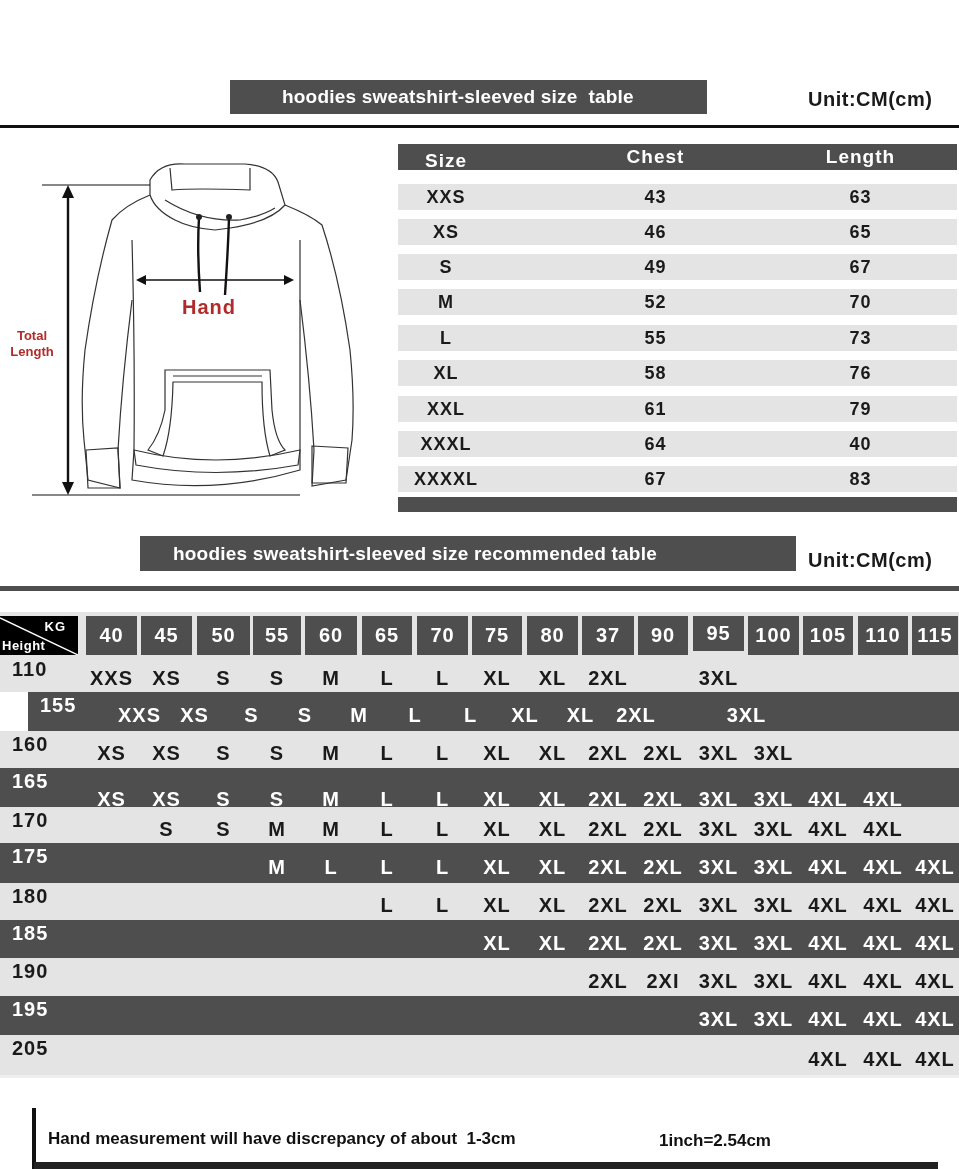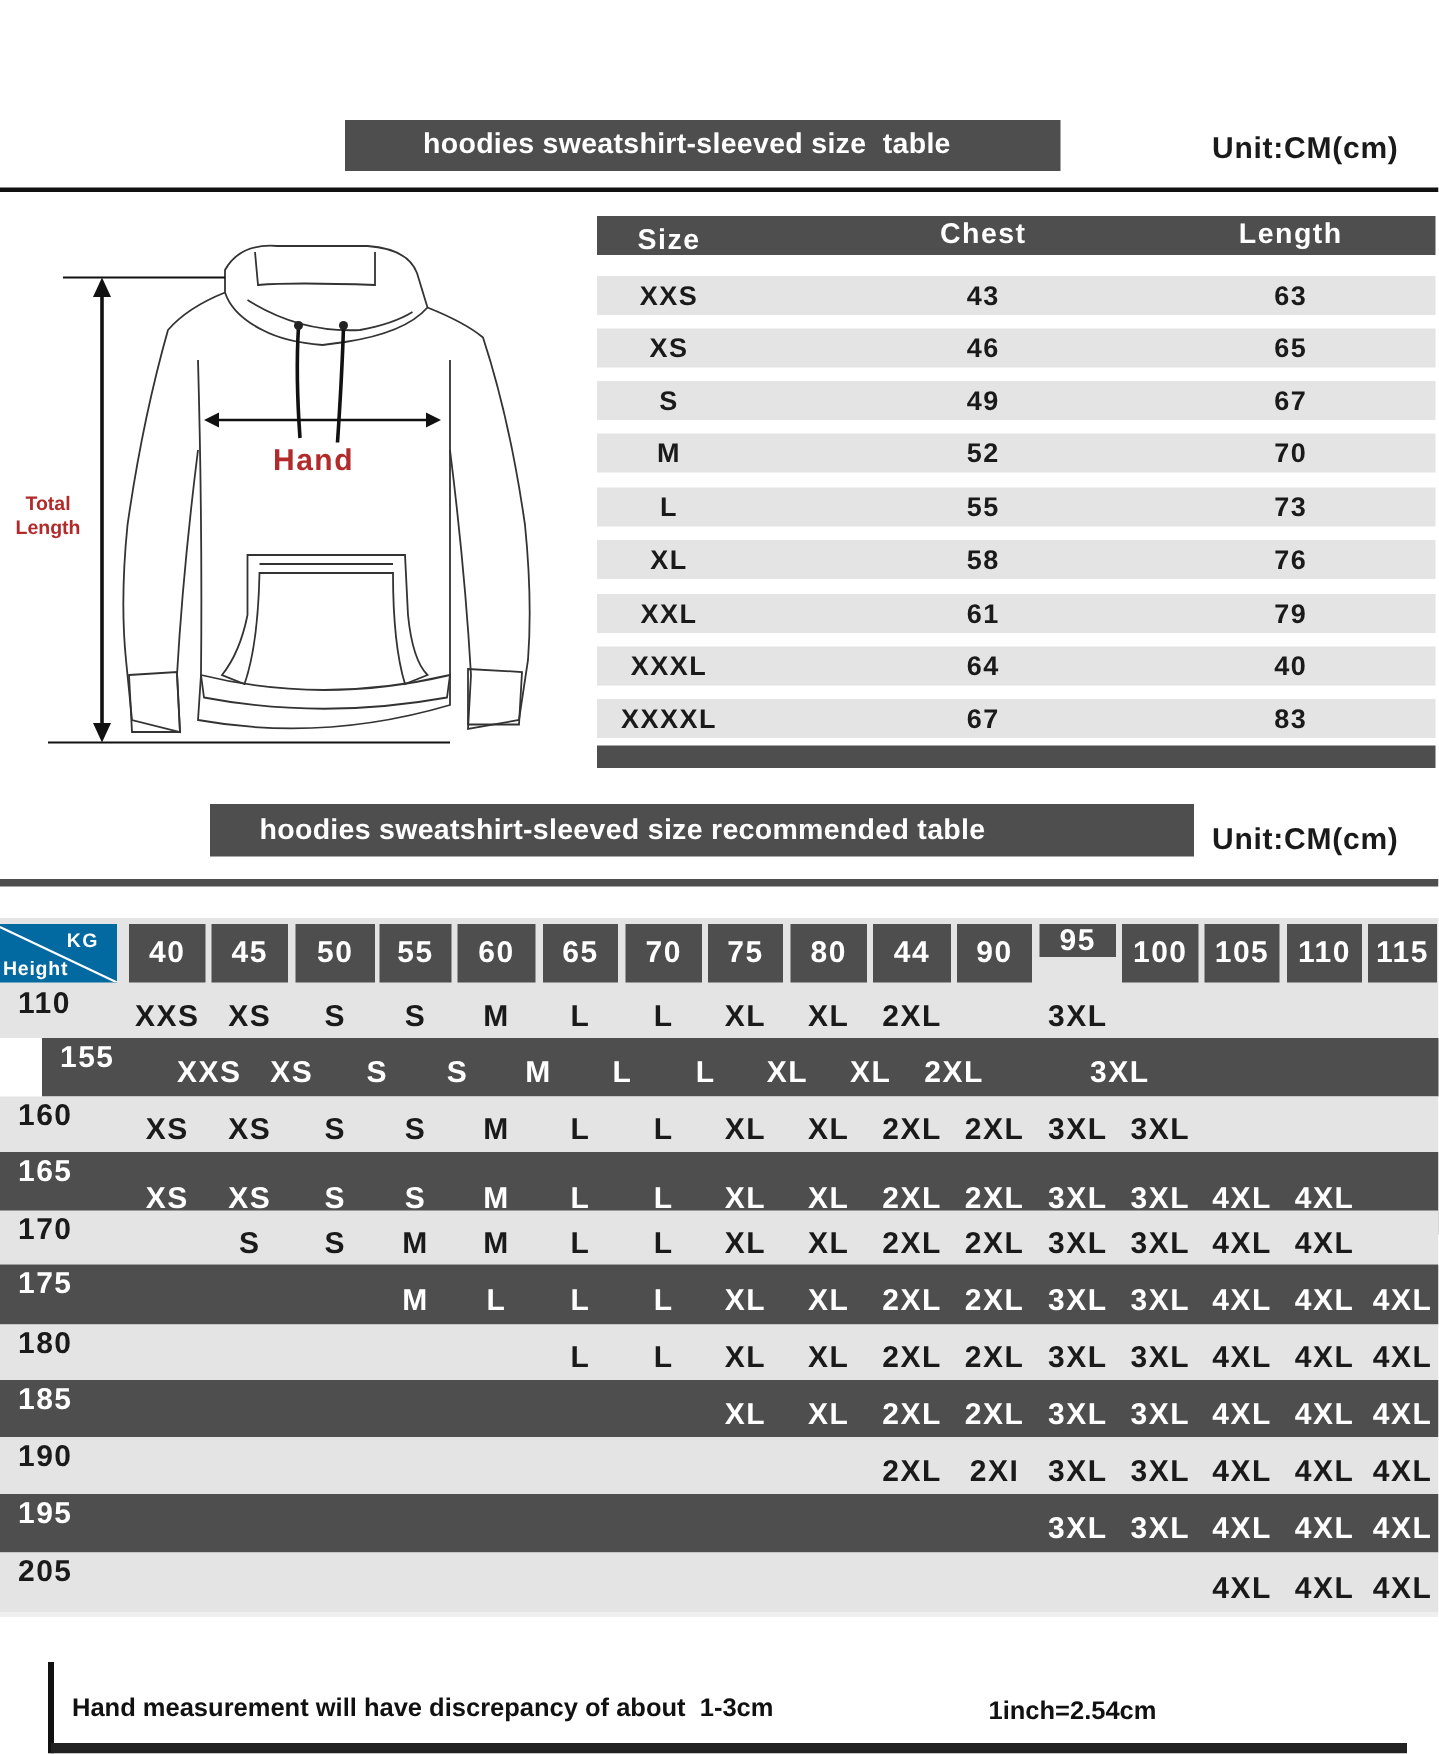--- a/index.html
+++ b/index.html
@@ -19,21 +19,21 @@
 
   
   .rt-row { position: absolute; left: 0; width: 959px; }
   .rt-row.light { background: #e4e4e4; color: #1a1a1a; }
   .rt-row.dark { background: #4e4e4e; color: #ffffff; }
   .rt-cell { position: absolute; top: 0; height: 100%; display: flex; align-items: center;
              justify-content: center; font-weight: bold; font-size: 20px; letter-spacing: 1px; white-space: nowrap; }
   .rt-h { position: absolute; font-weight: bold; font-size: 20px; left: 12px; letter-spacing: 1px; }
   .kg-cell { position: absolute; background: #4e4e4e; color: #fff; display: flex; align-items: center;
              justify-content: center; font-weight: bold; font-size: 20px; letter-spacing: 1px; }
-  .corner { position: absolute; background: #0369a1; color: #fff; overflow: hidden; }
+  .corner { position: absolute; background: #000000; color: #fff; overflow: hidden; }
   .corner .kg { position: absolute; right: 12px; top: 3px; font-size: 13px; font-weight: bold; letter-spacing: 1px; }
   .corner .ht { position: absolute; left: 2px; bottom: 2px; font-size: 13px; font-weight: bold; letter-spacing: 0.5px; }
 
   .note { font-weight: bold; font-size: 17px; color: #111; white-space: nowrap; }
   .red { color: #b22a2a; font-weight: bold; }
 </style>
 </head>
 <body>
 
 <div class="abs banner" style="left:230px; top:80px; width:477px; height:34px; padding-left:52px;">
@@ -163,23 +163,23 @@
 <div id="kg-headers">
     <div class="kg-cell" style="left: 86px; top: 616px; width: 51px; height: 39px;">40</div>
     <div class="kg-cell" style="left: 141px; top: 616px; width: 51px; height: 39px;">45</div>
     <div class="kg-cell" style="left: 197px; top: 616px; width: 53px; height: 39px;">50</div>
     <div class="kg-cell" style="left: 253px; top: 616px; width: 48px; height: 39px;">55</div>
     <div class="kg-cell" style="left: 305px; top: 616px; width: 52px; height: 39px;">60</div>
     <div class="kg-cell" style="left: 362px; top: 616px; width: 50px; height: 39px;">65</div>
     <div class="kg-cell" style="left: 417px; top: 616px; width: 51px; height: 39px;">70</div>
     <div class="kg-cell" style="left: 472px; top: 616px; width: 50px; height: 39px;">75</div>
     <div class="kg-cell" style="left: 527px; top: 616px; width: 51px; height: 39px;">80</div>
-    <div class="kg-cell" style="left: 582px; top: 616px; width: 52px; height: 39px;">44</div>
+    <div class="kg-cell" style="left: 582px; top: 616px; width: 52px; height: 39px;">37</div>
     <div class="kg-cell" style="left: 638px; top: 616px; width: 50px; height: 39px;">90</div>
-    <div class="kg-cell" style="left: 693px; top: 616px; width: 51px; height: 22px;">95</div>
+    <div class="kg-cell" style="left: 693px; top: 616px; width: 51px; height: 35px;">95</div>
     <div class="kg-cell" style="left: 748px; top: 616px; width: 51px; height: 39px;">100</div>
     <div class="kg-cell" style="left: 803px; top: 616px; width: 50px; height: 39px;">105</div>
     <div class="kg-cell" style="left: 858px; top: 616px; width: 50px; height: 39px;">110</div>
     <div class="kg-cell" style="left: 912px; top: 616px; width: 46px; height: 39px;">115</div>
   </div>
 
 <div id="rec-rows">
     <div class="rt-row light" style="top: 656px; height: 36px;">
       <div class="rt-h" style="top: 2px;">110</div>
       <div class="rt-cell" style="left: 80px; width: 63px; padding-top: 4px;">XXS</div>

